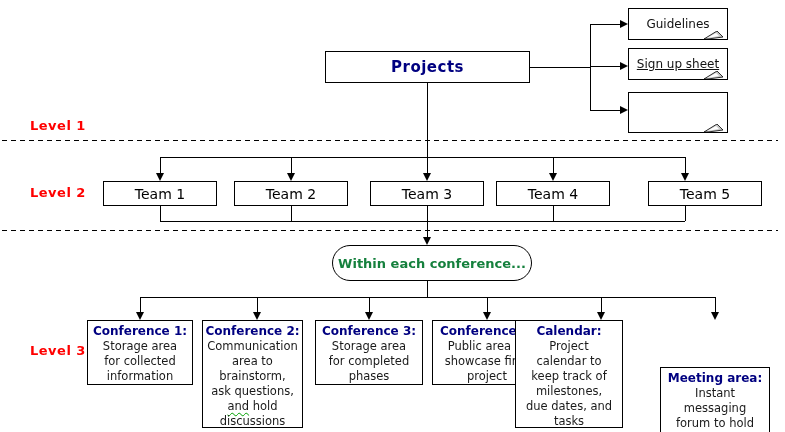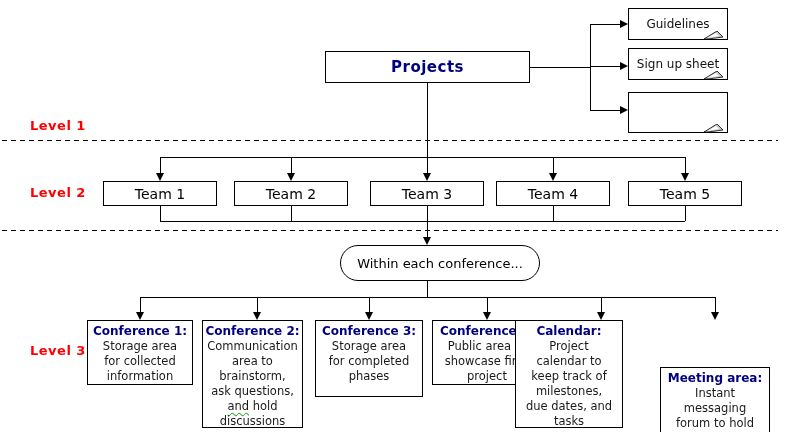--- a/index.html
+++ b/index.html
@@ -49,53 +49,53 @@
   }
 
   .note-box {
     width: 100px;
     font-size: 12px;
     color: #111111;
     white-space: pre-line;
     line-height: 15px;
   }
   .note-guidelines    { left: 628px; top: 8px;  height: 32px; }
-  .note-signup        { left: 628px; top: 48px; height: 32px; }
+  .note-signup        { left: 628px; top: 48px; height: 32px; text-decoration: underline; }
   .note-presentation  { left: 628px; top: 92px; height: 41px; }
   .fold-icon { position: absolute; right: 3px; bottom: -1px; width: 20px; height: 9px; }
 
   .team-box {
     top: 181px; width: 114px; height: 25px;
     font-size: 14px; color: #000000;
   }
   .team-1 { left: 103px; }
   .team-2 { left: 234px; }
   .team-3 { left: 370px; }
   .team-4 { left: 496px; }
-  .team-5 { left: 628px; }
+  .team-5 { left: 648px; }
 
   .scope-ellipse {
-    left: 340px; top: 245px; width: 200px; height: 36px;
+    left: 332px; top: 245px; width: 200px; height: 36px;
     border-radius: 18px;
-    font-size: 13px; font-weight: normal; color: #000000;
+    font-size: 13px; font-weight: bold; color: #15803d;
   }
 
   .area-box {
     top: 320px;
     display: block;
     padding-top: 3px;
     font-size: 11.5px;
     line-height: 15px;
     color: #1a1a1a;
   }
   .area-title { font-weight: bold; color: #000080; font-size: 12px; }
   .area-body  { white-space: pre-line; }
   .area-1 { left: 87px;  width: 106px; height: 65px;  }
   .area-2 { left: 202px; width: 101px; height: 108px; }
-  .area-3 { left: 315px; width: 108px; height: 77px;  }
+  .area-3 { left: 315px; width: 108px; height: 65px;  }
   .area-4 { left: 432px; width: 110px; height: 65px;  }
   .area-5 { left: 515px; width: 108px; height: 108px; }
   .area-6 { left: 660px; width: 110px; height: 85px; margin-top: 47px;  }
 
   .squiggle {
     text-decoration: underline;
     text-decoration-style: wavy;
     text-decoration-color: #00a000;
     text-decoration-thickness: 1px;
     text-underline-offset: 2px;

